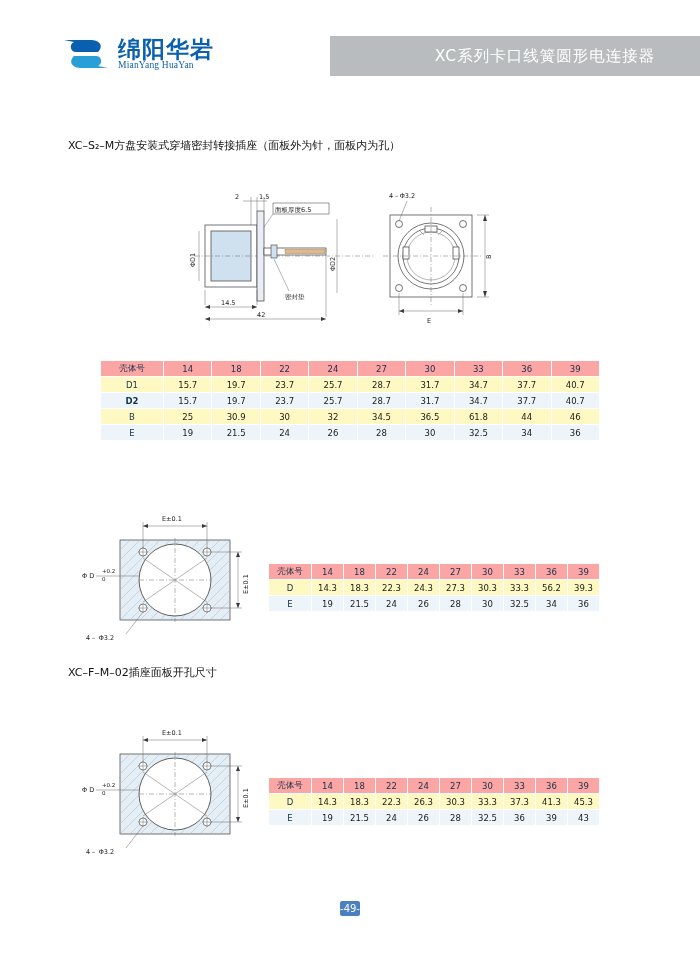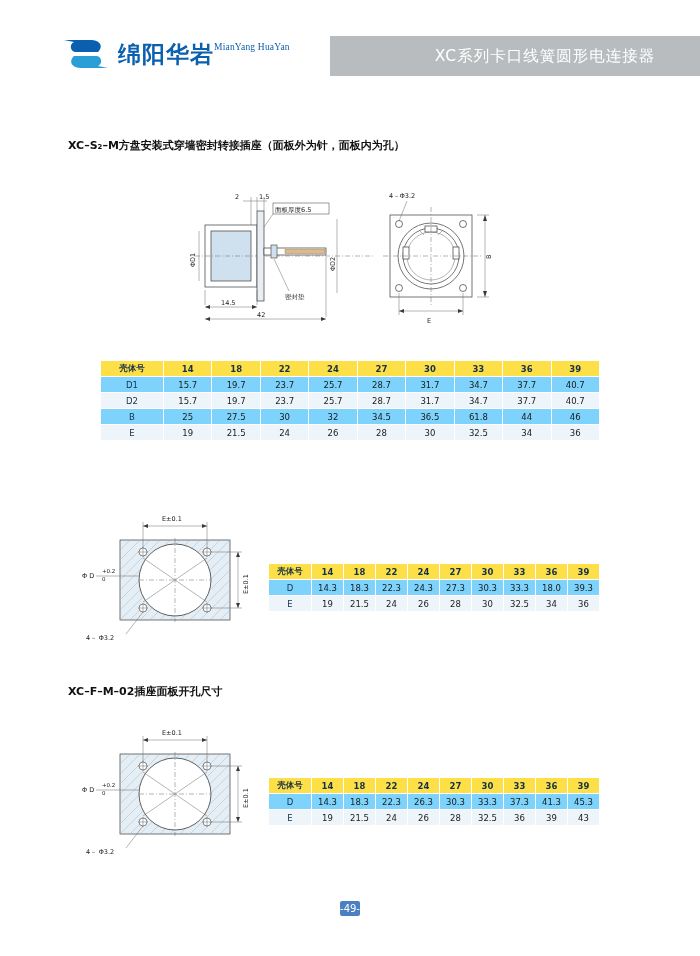--- a/index.html
+++ b/index.html
@@ -39,21 +39,21 @@
     align-items: center;
   }
   .logo-mark {
     width: 52px;
     height: 40px;
     position: relative;
     margin-right: 6px;
   }
   .logo-text-block {
     display: flex;
-    flex-direction: row;
+    flex-direction: column;
     justify-content: center;
     line-height: 1;
   }
   .logo-cn {
     font-size: 23px;
     font-weight: bold;
     color: #0a5fae;
     letter-spacing: 1px;
     font-family: "DejaVu Sans", sans-serif;
   }
@@ -81,43 +81,42 @@
     font-family: "DejaVu Sans", sans-serif;
   }
 
   
   .sec-title {
     position: absolute;
     font-size: 11px;
     color: #111;
     font-family: "DejaVu Sans", sans-serif;
     white-space: nowrap;
-    font-weight: bold;
   }
 
   
   table.spec {
     border-collapse: collapse;
     position: absolute;
     font-family: "DejaVu Sans", sans-serif;
   }
   table.spec td {
     border: 1px solid #ffffff;
     text-align: center;
     font-size: 8.5px;
     color: #1a1a1a;
     height: 15px;
     padding: 0 2px;
   }
   table.spec tr.head td {
-    background: #fde047;
-    font-weight: bold;
+    background: #fca5a5;
+    font-weight: normal;
     color: #15314a;
   }
-  table.spec tr.odd td { background: #7dd3fc; }
+  table.spec tr.odd td { background: #fef9c3; }
   table.spec tr.even td { background: #eef5fa; }
   table.spec td.rowhead {
     background: #8cb8d8;
     color: #15314a;
   }
 
   
   .draw {
     position: absolute;
   }
@@ -284,35 +283,35 @@
           <td>19.7</td>
           <td>23.7</td>
           <td>25.7</td>
           <td>28.7</td>
           <td>31.7</td>
           <td>34.7</td>
           <td>37.7</td>
           <td>40.7</td>
         </tr>
         <tr class="even">
-          <td class="rowhead" style="width: 58px;">D2</td>
+          <td class="rowhead" style="width: 58px; font-weight: bold;">D2</td>
           <td>15.7</td>
           <td>19.7</td>
           <td>23.7</td>
           <td>25.7</td>
           <td>28.7</td>
           <td>31.7</td>
           <td>34.7</td>
           <td>37.7</td>
           <td>40.7</td>
         </tr>
         <tr class="odd">
           <td class="rowhead" style="width: 58px;">B</td>
           <td>25</td>
-          <td>27.5</td>
+          <td>30.9</td>
           <td>30</td>
           <td>32</td>
           <td>34.5</td>
           <td>36.5</td>
           <td>61.8</td>
           <td>44</td>
           <td>46</td>
         </tr>
         <tr class="even">
           <td class="rowhead" style="width: 58px;">E</td>
@@ -418,39 +417,39 @@
         </tr>
         <tr class="odd">
           <td class="rowhead" style="width: 38px;">D</td>
           <td>14.3</td>
           <td>18.3</td>
           <td>22.3</td>
           <td>24.3</td>
           <td>27.3</td>
           <td>30.3</td>
           <td>33.3</td>
-          <td>18.0</td>
+          <td>56.2</td>
           <td>39.3</td>
         </tr>
         <tr class="even">
           <td class="rowhead" style="width: 38px;">E</td>
           <td>19</td>
           <td>21.5</td>
           <td>24</td>
           <td>26</td>
           <td>28</td>
           <td>30</td>
           <td>32.5</td>
           <td>34</td>
           <td>36</td>
         </tr>
       </tbody>
   </table>
 
-  <div class="sec-title" style="left:68px; top:684px;text-align:right;">XC–F–M–02插座面板开孔尺寸</div>
+  <div class="sec-title" style="left:68px; top:665px;text-align:right;">XC–F–M–02插座面板开孔尺寸</div>
 
   <div class="draw" style="left:80px; top:722px;">
     <svg width="200" height="145" viewBox="0 0 200 145">
       <rect x="40" y="32" width="110" height="80" fill="#e5eef5" stroke="#3b3b3b" stroke-width=".7"></rect>
       <g stroke="#9ab6cc" stroke-width=".45">
         <line x1="40" y1="42" x2="50" y2="32"></line>
         <line x1="40" y1="52" x2="60" y2="32"></line>
         <line x1="40" y1="62" x2="70" y2="32"></line>
         <line x1="40" y1="72" x2="80" y2="32"></line>
         <line x1="40" y1="82" x2="90" y2="32"></line>

